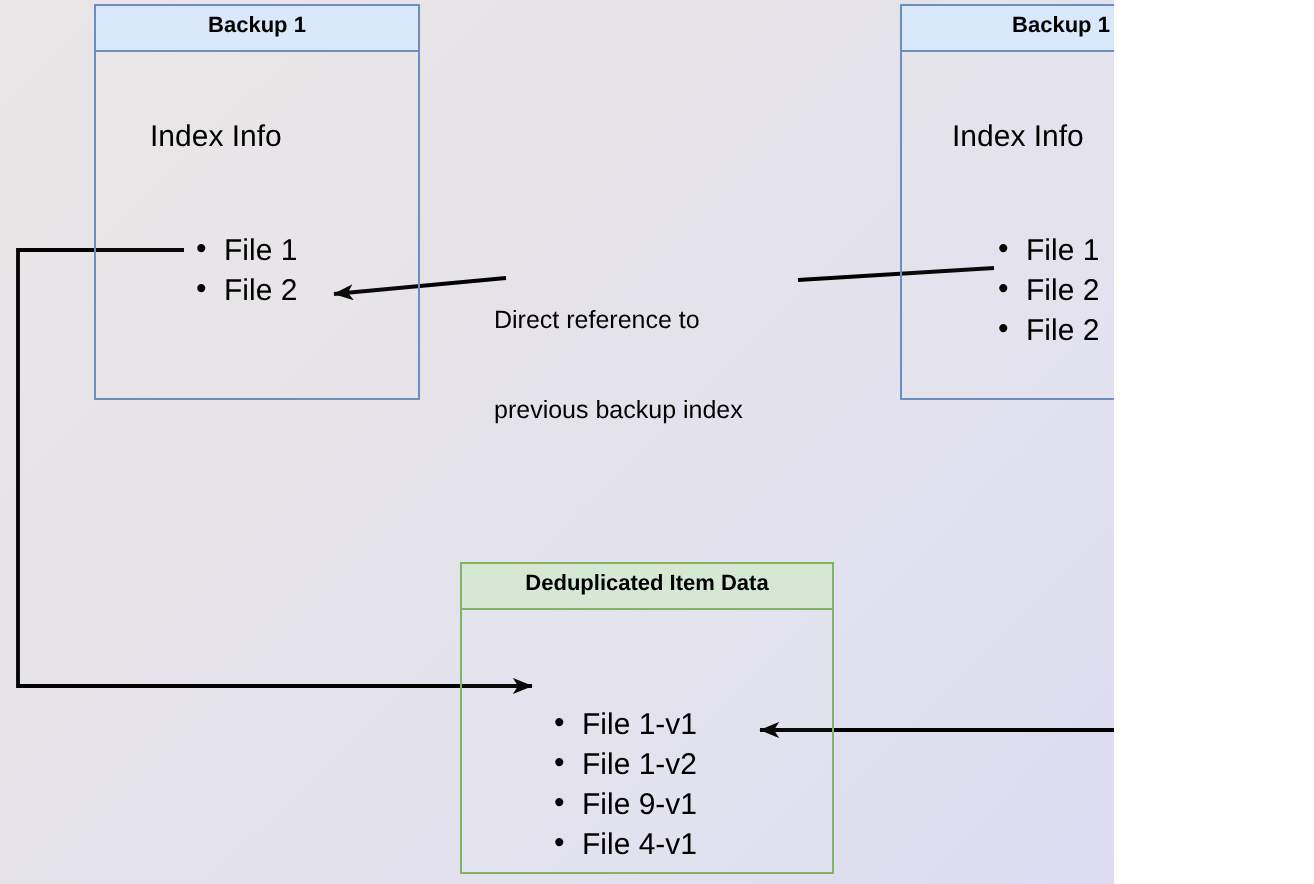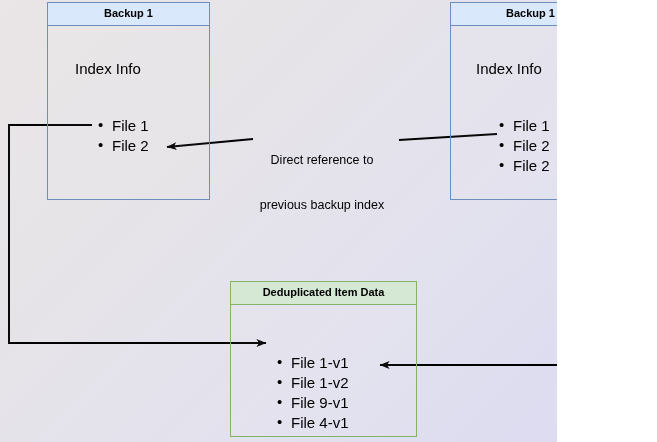--- a/index.html
+++ b/index.html
@@ -74,21 +74,21 @@
     left: 2px;
     top: -1px;
     font-size: 15px;
     line-height: 20px;
   }
   .edge-label {
     position: absolute;
     font-size: 12.5px;
     line-height: 15px;
     color: #000;
-    text-align: center;
+    text-align: left;
     white-space: pre;
   }
   svg.edges {
     position: absolute;
     left: 0;
     top: 0;
     width: 657px;
     height: 442px;
     pointer-events: none;
   }

